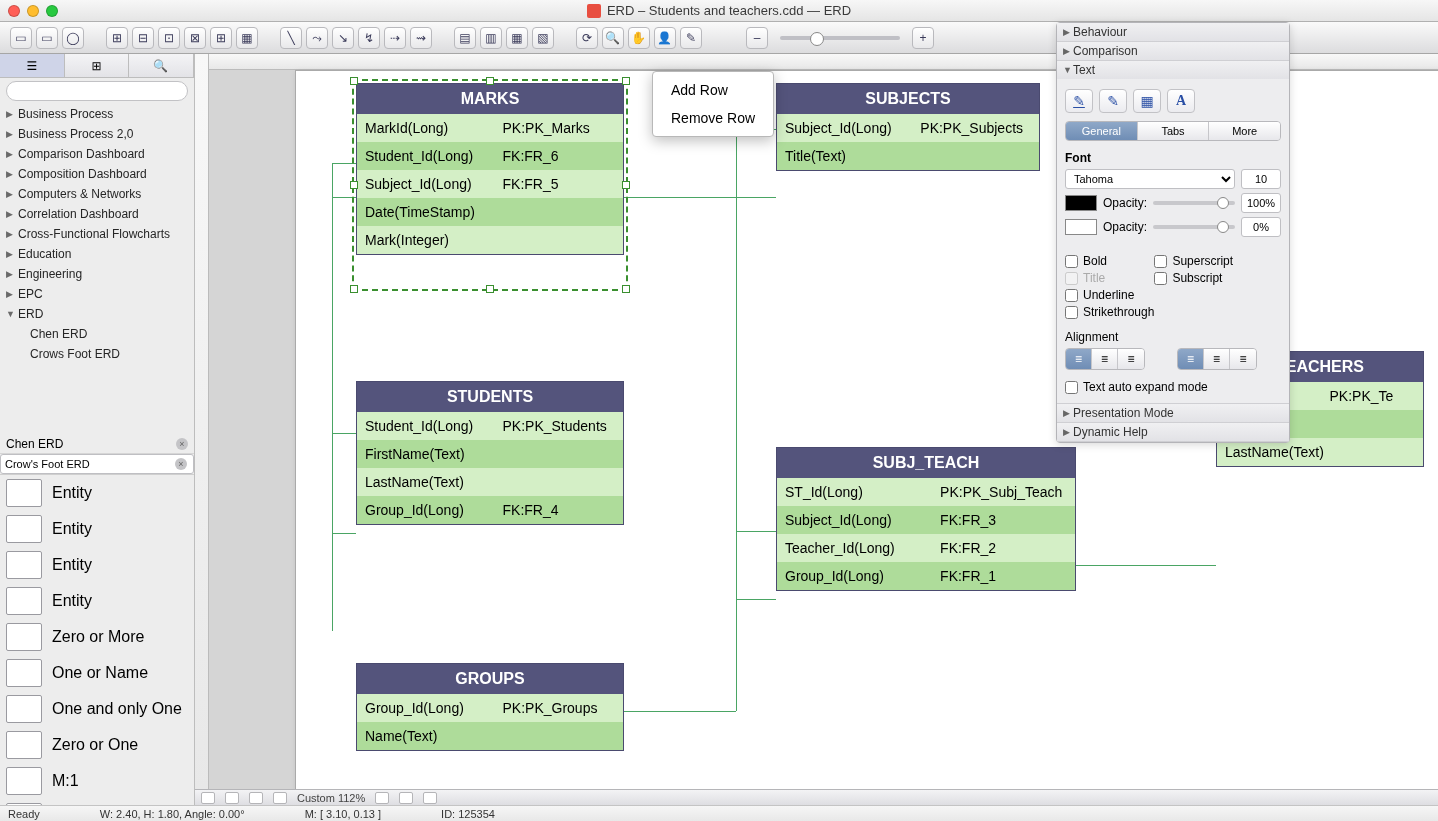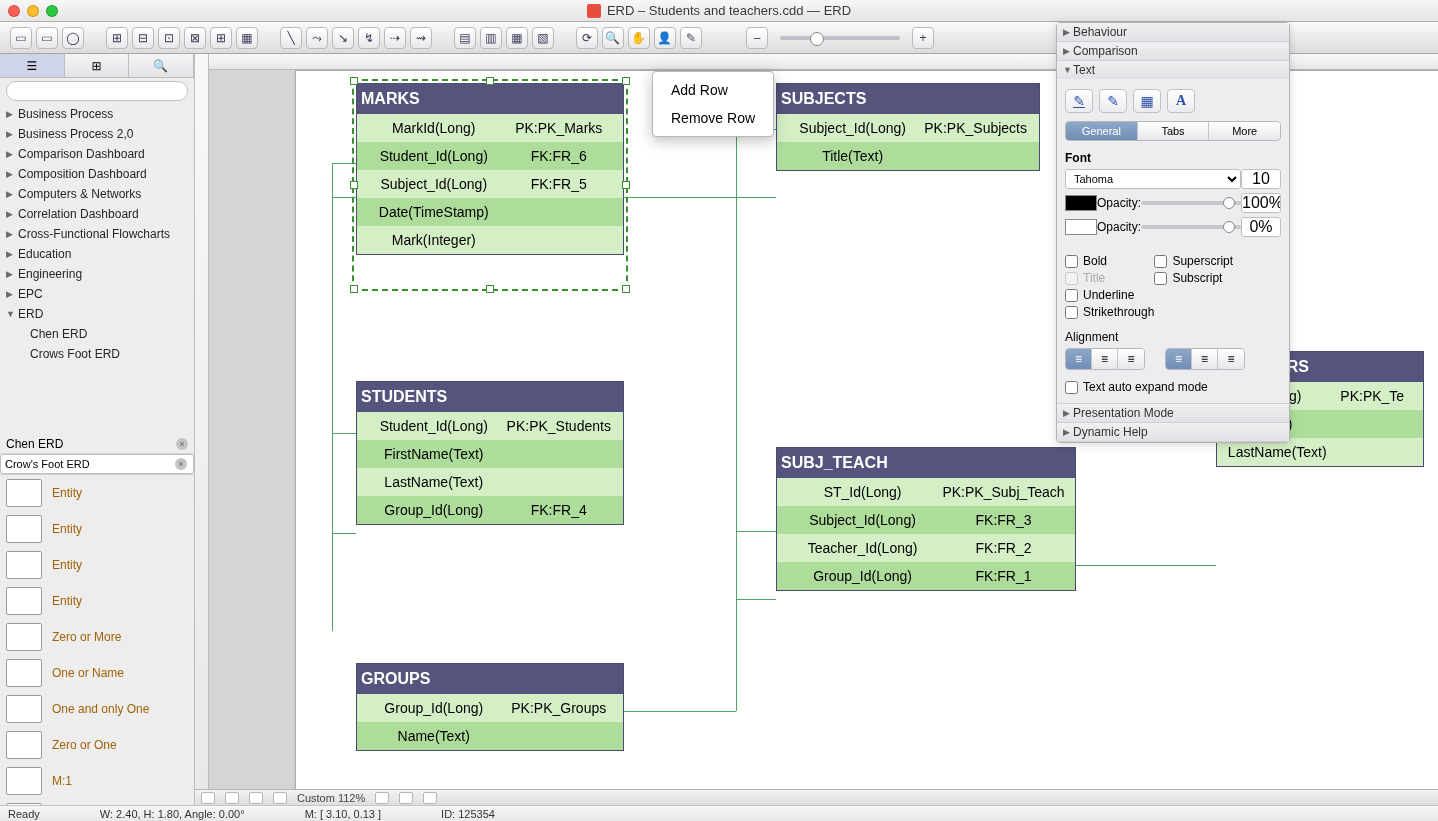--- a/index.html
+++ b/index.html
@@ -28,32 +28,32 @@
 .srch input { flex:1; height:20px; border:1px solid #c2c2c5; border-radius:10px; padding:0 8px 0 22px; background:#fff; font-size:11px; }
 .tree { overflow:auto; flex:1; }
 .tree-item { display:flex; align-items:center; height:20px; padding-left:6px; cursor:pointer; color:#262626; font-size:12px; }
 .tree-item .tri { width:8px; margin-right:4px; color:#6a6a6a; font-size:9px; }
 .tree-item.ind { padding-left:30px; }
 .tabitem { display:flex; align-items:center; height:20px; padding:0 6px; border-bottom:1px solid #d6d6d6; cursor:pointer; font-size:12px; position:relative; }
 .tabitem .x { position:absolute; right:6px; width:12px;height:12px;border-radius:50%;background:#c4c4c7; font-size:9px; display:flex;align-items:center;justify-content:center;color:#666; }
 .stencils { flex:1; overflow:auto; border-top:1px solid #cfcfcf; }
 .stencil { display:flex; align-items:center; height:36px; padding:4px 6px; gap:10px; }
 .stencil .thumb { width:36px; height:28px; background:#fff; border:1px solid #9a9aa0; border-radius:2px; }
-.stencil .lbl { font-size:12px; color:#a16207; }
+.stencil .lbl { font-size:16px; color:#000000; }
 
 
 .canvas { position:absolute; top:54px; left:195px; right:0; bottom:32px; background:#d5d5d5; }
 .hruler { position:absolute; top:0; left:14px; right:0; height:16px; background:linear-gradient(#f8f8f8,#e8e8e8); border-bottom:1px solid #bbb; }
 .vruler { position:absolute; top:0; left:0; bottom:0; width:14px; background:linear-gradient(#f8f8f8,#e8e8e8); border-right:1px solid #bbb; }
 .paper { position:absolute; top:16px; left:100px; width:1330px; height:900px; background:#fff; border:1px solid #aaa; box-shadow:2px 2px 6px rgba(0,0,0,.15); }
 
 
 .table { position:absolute; border:1px solid #4a4a6f; font-size:14px; }
-.table .thead { background:#54547c; color:#fff; text-align:left; padding:6px 4px; font-weight:bold; font-size:16px; }
-.table .row { display:flex; padding:6px 8px;text-align:center; }
+.table .thead { background:#54547c; color:#fff; text-align:center; padding:6px 4px; font-weight:bold; font-size:16px; }
+.table .row { display:flex; padding:6px 8px; }
 .table .row:nth-child(even){ background:#d4efc6; }
 .table .row:nth-child(odd){ background:#aedc9a; }
 .table .c1 { flex:0 0 55%; }
 .table .c2 { flex:1; }
 
 .selbox { position:absolute; border:2px dashed #3a8f2f; pointer-events:none; }
 .handle { position:absolute; width:8px; height:8px; background:#fff; border:1px solid #3a8f2f; }
 
 .ctxmenu { position:absolute; background:#fff; border:1px solid #b8b8b8; border-radius:4px; box-shadow:0 4px 14px rgba(0,0,0,.25); padding:4px 0; }
 .ctxmenu div { padding:6px 18px; font-size:14px; cursor:pointer; }
@@ -70,23 +70,23 @@
 .insp-sec { border-bottom:1px solid #cfcfd3; }
 .insp-hdr { display:flex; align-items:center; height:18px; padding:0 6px; background:linear-gradient(#f0f0f2,#e2e2e6); cursor:pointer; color:#333; }
 .insp-hdr .arr { width:10px; font-size:9px; color:#666; }
 .insp-body { padding:6px 8px; }
 .iconrow { display:flex; gap:6px; padding:4px 0 8px; }
 .ibtn { width:28px; height:24px; border:1px solid #c2c2c6; border-radius:4px; background:linear-gradient(#fff,#ebebef); display:flex;align-items:center;justify-content:center; font-size:14px; color:#2a4fa5; cursor:pointer; }
 .tabs3 { display:flex; border:1px solid #b8b8bc; border-radius:4px; overflow:hidden; margin-bottom:10px; }
 .tabs3 div { flex:1; text-align:center; padding:3px 0; background:linear-gradient(#fff,#e7e7eb); cursor:pointer; border-right:1px solid #c6c6ca; font-size:11px; }
 .tabs3 div:last-child{border:none}
 .tabs3 div.active { background:linear-gradient(#8fa8c8,#6f8db5); color:#fff; }
-.frow { display:flex; align-items:center; margin:4px 0; }
+.frow { display:flex; align-items:center; gap:6px; margin:4px 0; }
 .sel { flex:1; height:20px; border:1px solid #bfbfc3; border-radius:3px; background:#fff; padding:0 4px; font-size:11px; }
-.numbox { width:40px; height:20px; border:1px solid #bfbfc3; border-radius:3px; background:#fff; text-align:center; font-size:16px; }
+.numbox { width:40px; height:20px; border:1px solid #bfbfc3; border-radius:3px; background:#fff; text-align:center; font-size:11px; }
 .swatch { width:32px; height:16px; border:1px solid #888; }
 .slider { flex:1; height:4px; background:#c8c8cc; border-radius:2px; position:relative; }
 .slider::after{content:"";position:absolute;right:6px;top:-4px;width:10px;height:10px;border-radius:50%;background:#fff;border:1px solid #888;}
 .chk { display:flex; align-items:center; gap:5px; margin:3px 0; font-size:12px; }
 .chk input { width:13px; height:13px; }
 .seg { display:flex; border:1px solid #b8b8bc; border-radius:4px; overflow:hidden; }
 .seg div { width:26px; height:20px; display:flex;align-items:center;justify-content:center; background:linear-gradient(#fff,#e7e7eb); border-right:1px solid #c6c6ca; cursor:pointer; }
 .seg div:last-child{border:none}
 .seg div.active{background:linear-gradient(#8fa8c8,#6f8db5);color:#fff;}
 

